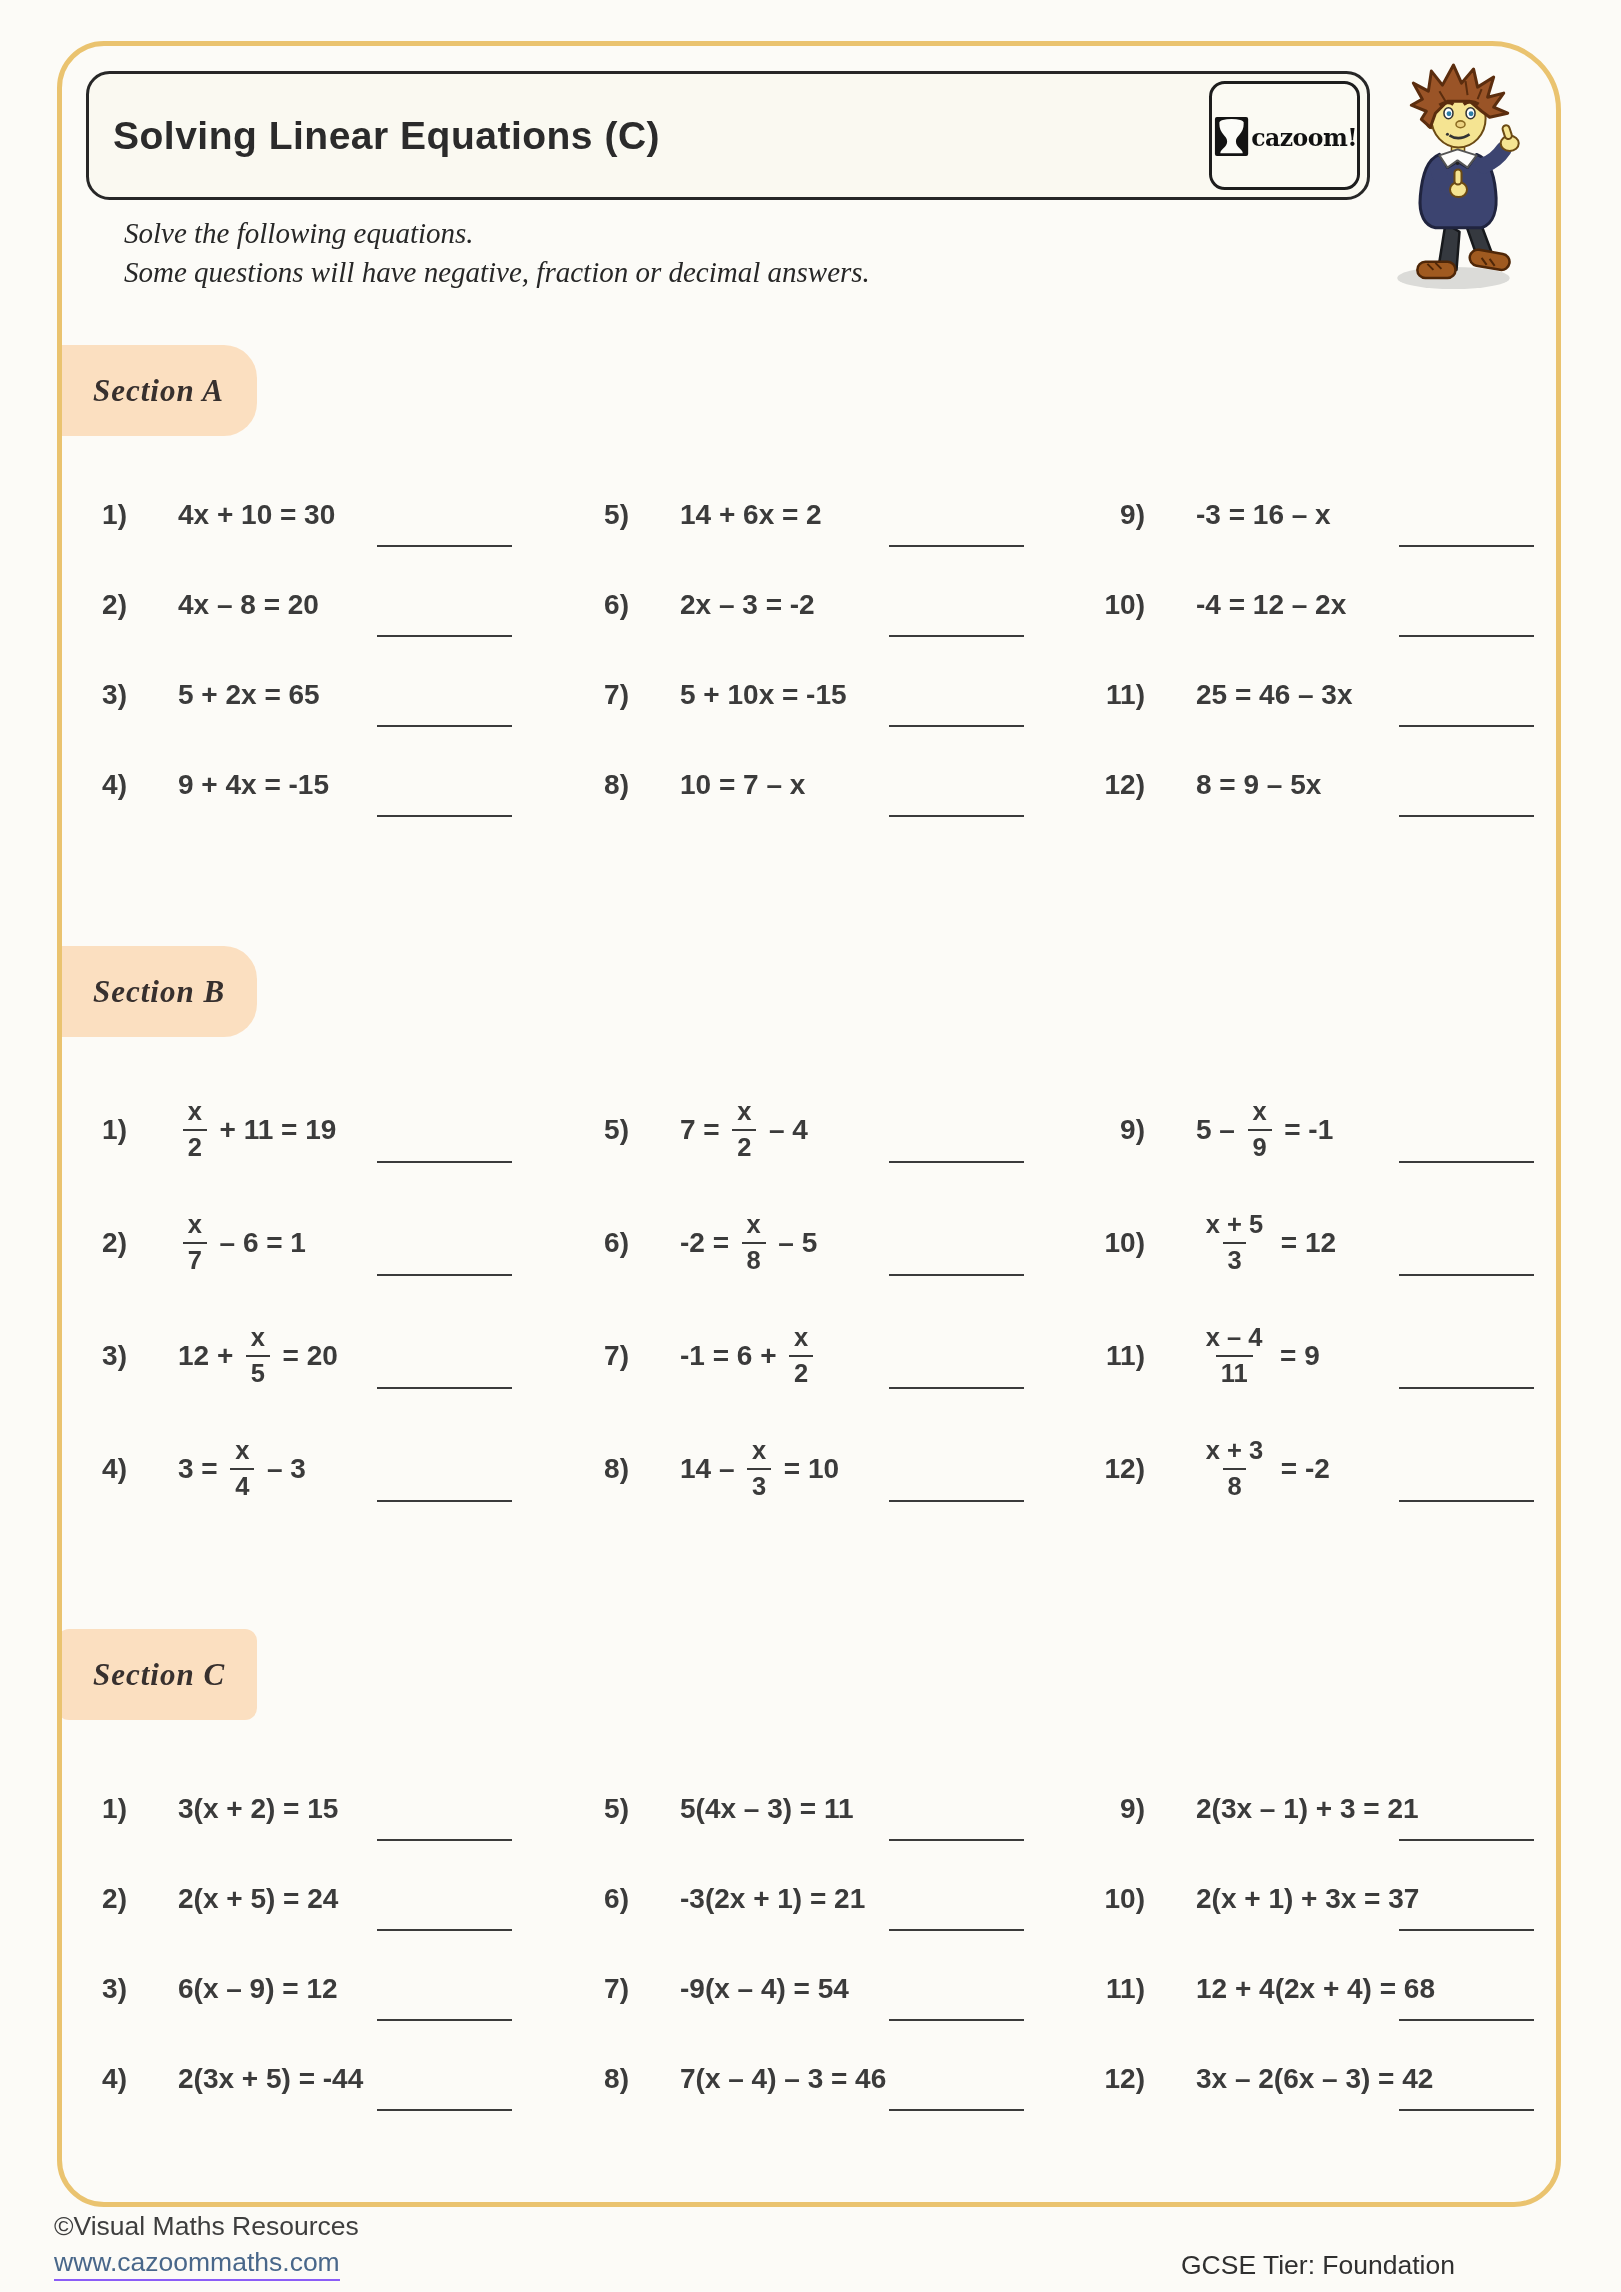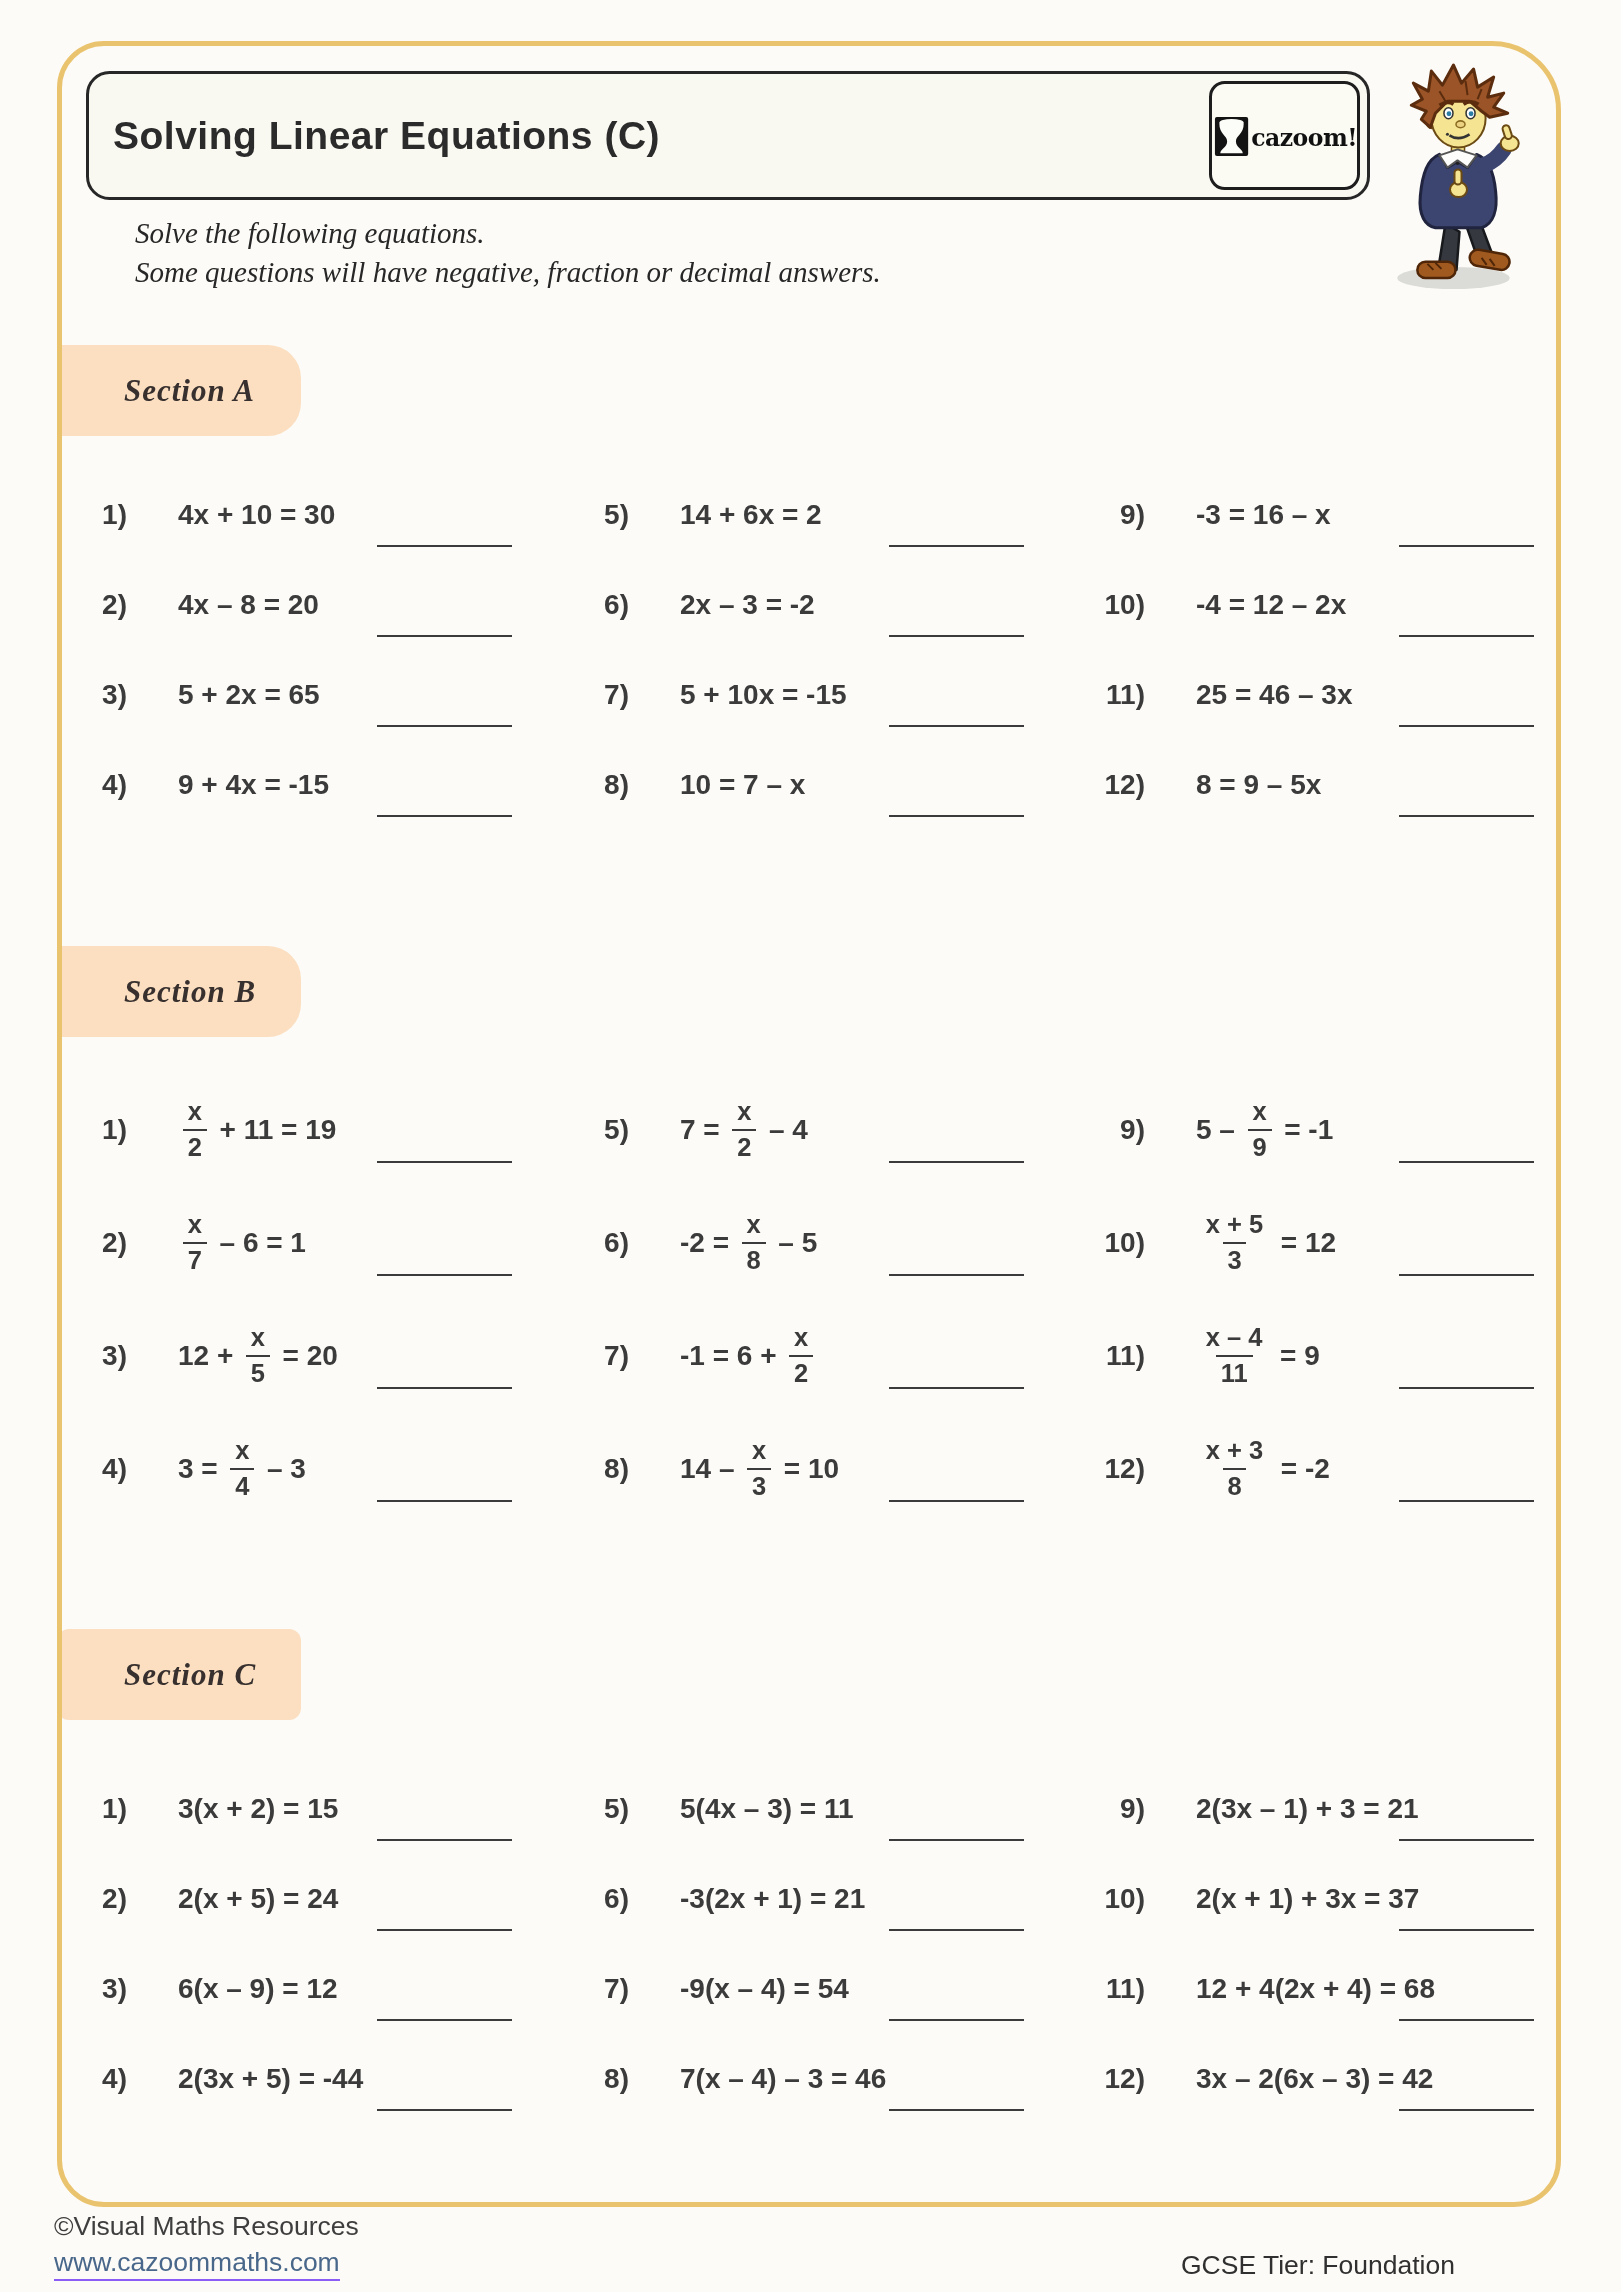--- a/index.html
+++ b/index.html
@@ -15,26 +15,26 @@
          align-items:center;padding-left:24px;z-index:2;}
   .title-bar h1{margin:0;font-size:39px;font-weight:700;color:#2B2B2B;letter-spacing:0.5px;}
   .logo-box{position:absolute;right:6.9px;top:6.9px;bottom:6.9px;width:151px;box-sizing:border-box;
          border:3.9px solid #1d1d1d;border-radius:15.7px;background:#FBFAF3;display:flex;
          align-items:center;padding-top:4.9px;}
   .brand{font-family:"DejaVu Serif",serif;font-weight:700;font-size:23.5px;color:#111;
          line-height:1;margin-top:2px;letter-spacing:-0.5px;}
   
   .mascot{position:absolute;left:1378px;top:55px;width:157px;height:241px;z-index:3;}
   
-  .instructions{position:absolute;left:135px;top:214px;z-index:2;}
+  .instructions{position:absolute;left:124px;top:214px;z-index:2;}
   .instructions p{margin:0;font-family:"Liberation Serif",serif;font-style:italic;
          font-size:29px;line-height:39px;color:#272727;}
   
-  .tab{position:absolute;left:57px;width:244px;height:91px;background:#FBDFC0;
-       border-radius:0 33px 33px 0;display:flex;align-items:center;padding-left:67px;
+  .tab{position:absolute;left:57px;width:200px;height:91px;background:#FBDFC0;
+       border-radius:0 33px 33px 0;display:flex;align-items:center;padding-left:36px;
        box-sizing:border-box;z-index:1;}
   .tab span{font-family:"Liberation Serif",serif;font-style:italic;font-weight:700;
        font-size:31px;color:#37302E;letter-spacing:1px;}
   #tabA{top:345px;} #tabB{top:946px;} #tabC{top:1629px;border-radius:12px;}
   
   .qcol{position:absolute;z-index:2;}
   [data-qcol$=",0"]{left:86px;width:490px;}
   [data-qcol$=",1"]{left:588px;width:500px;}
   [data-qcol$=",2"]{left:1098px;width:451px;}
   [data-qcol^="0,"]{top:470px;}

